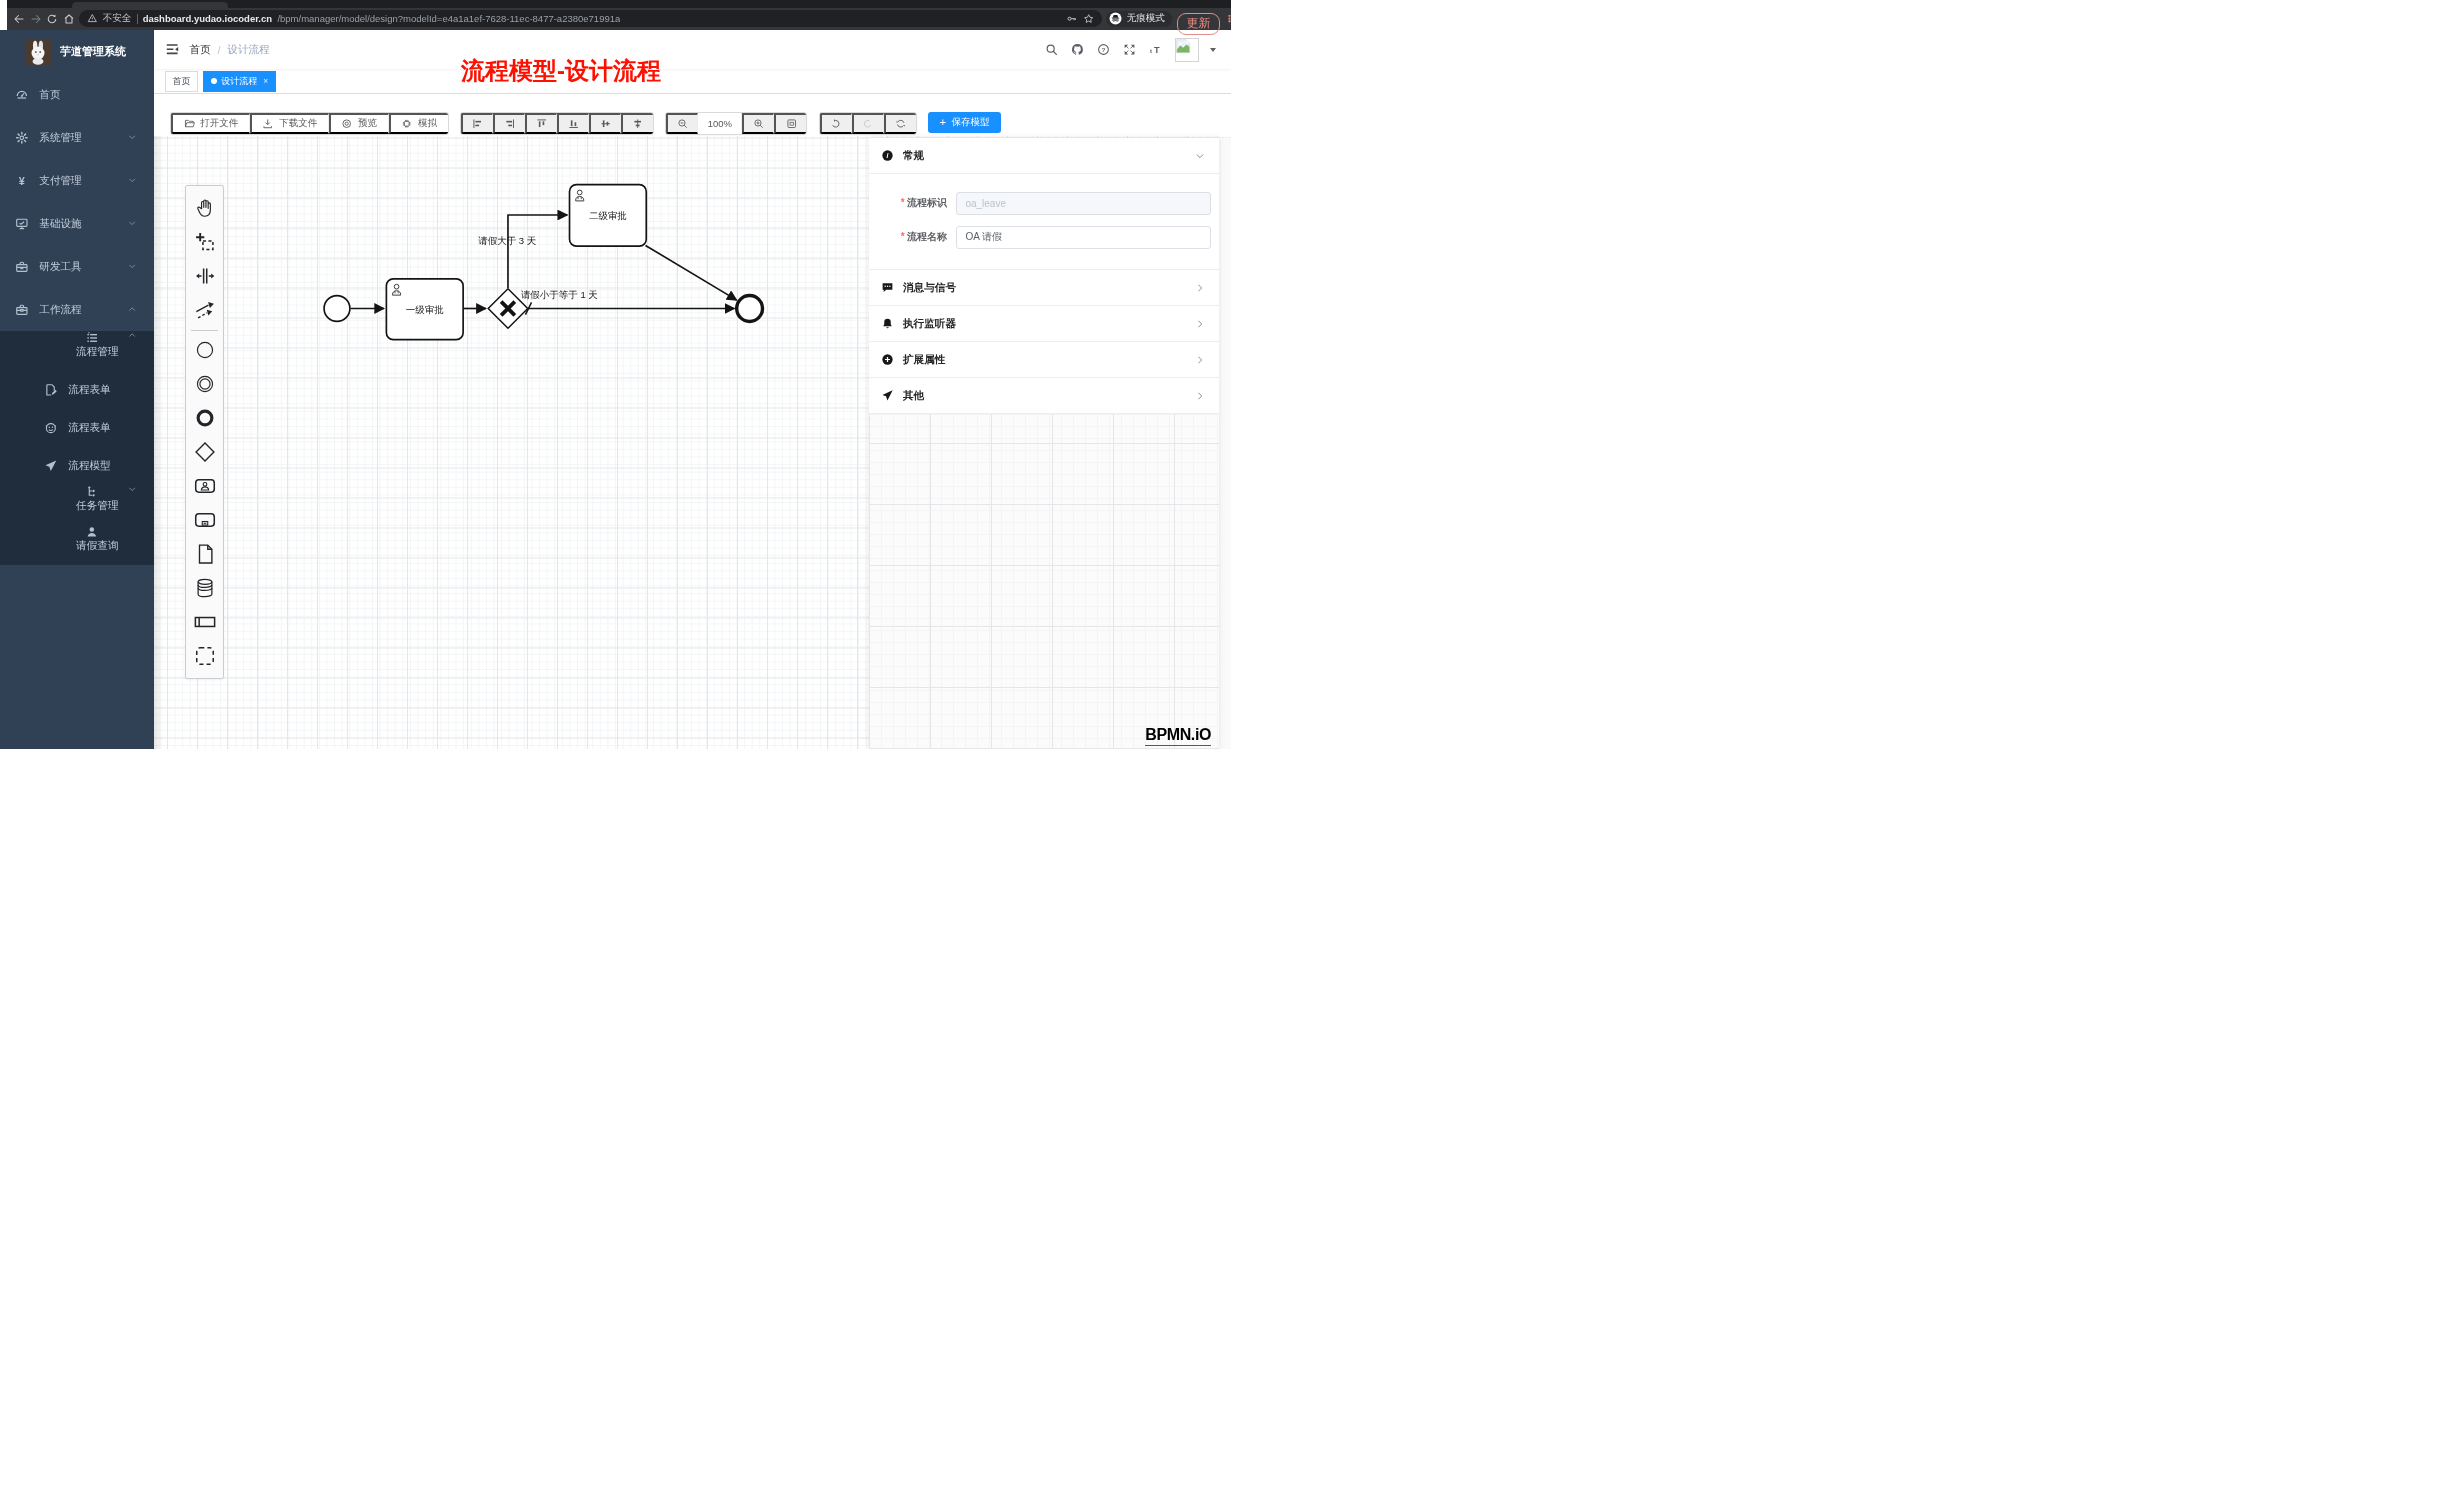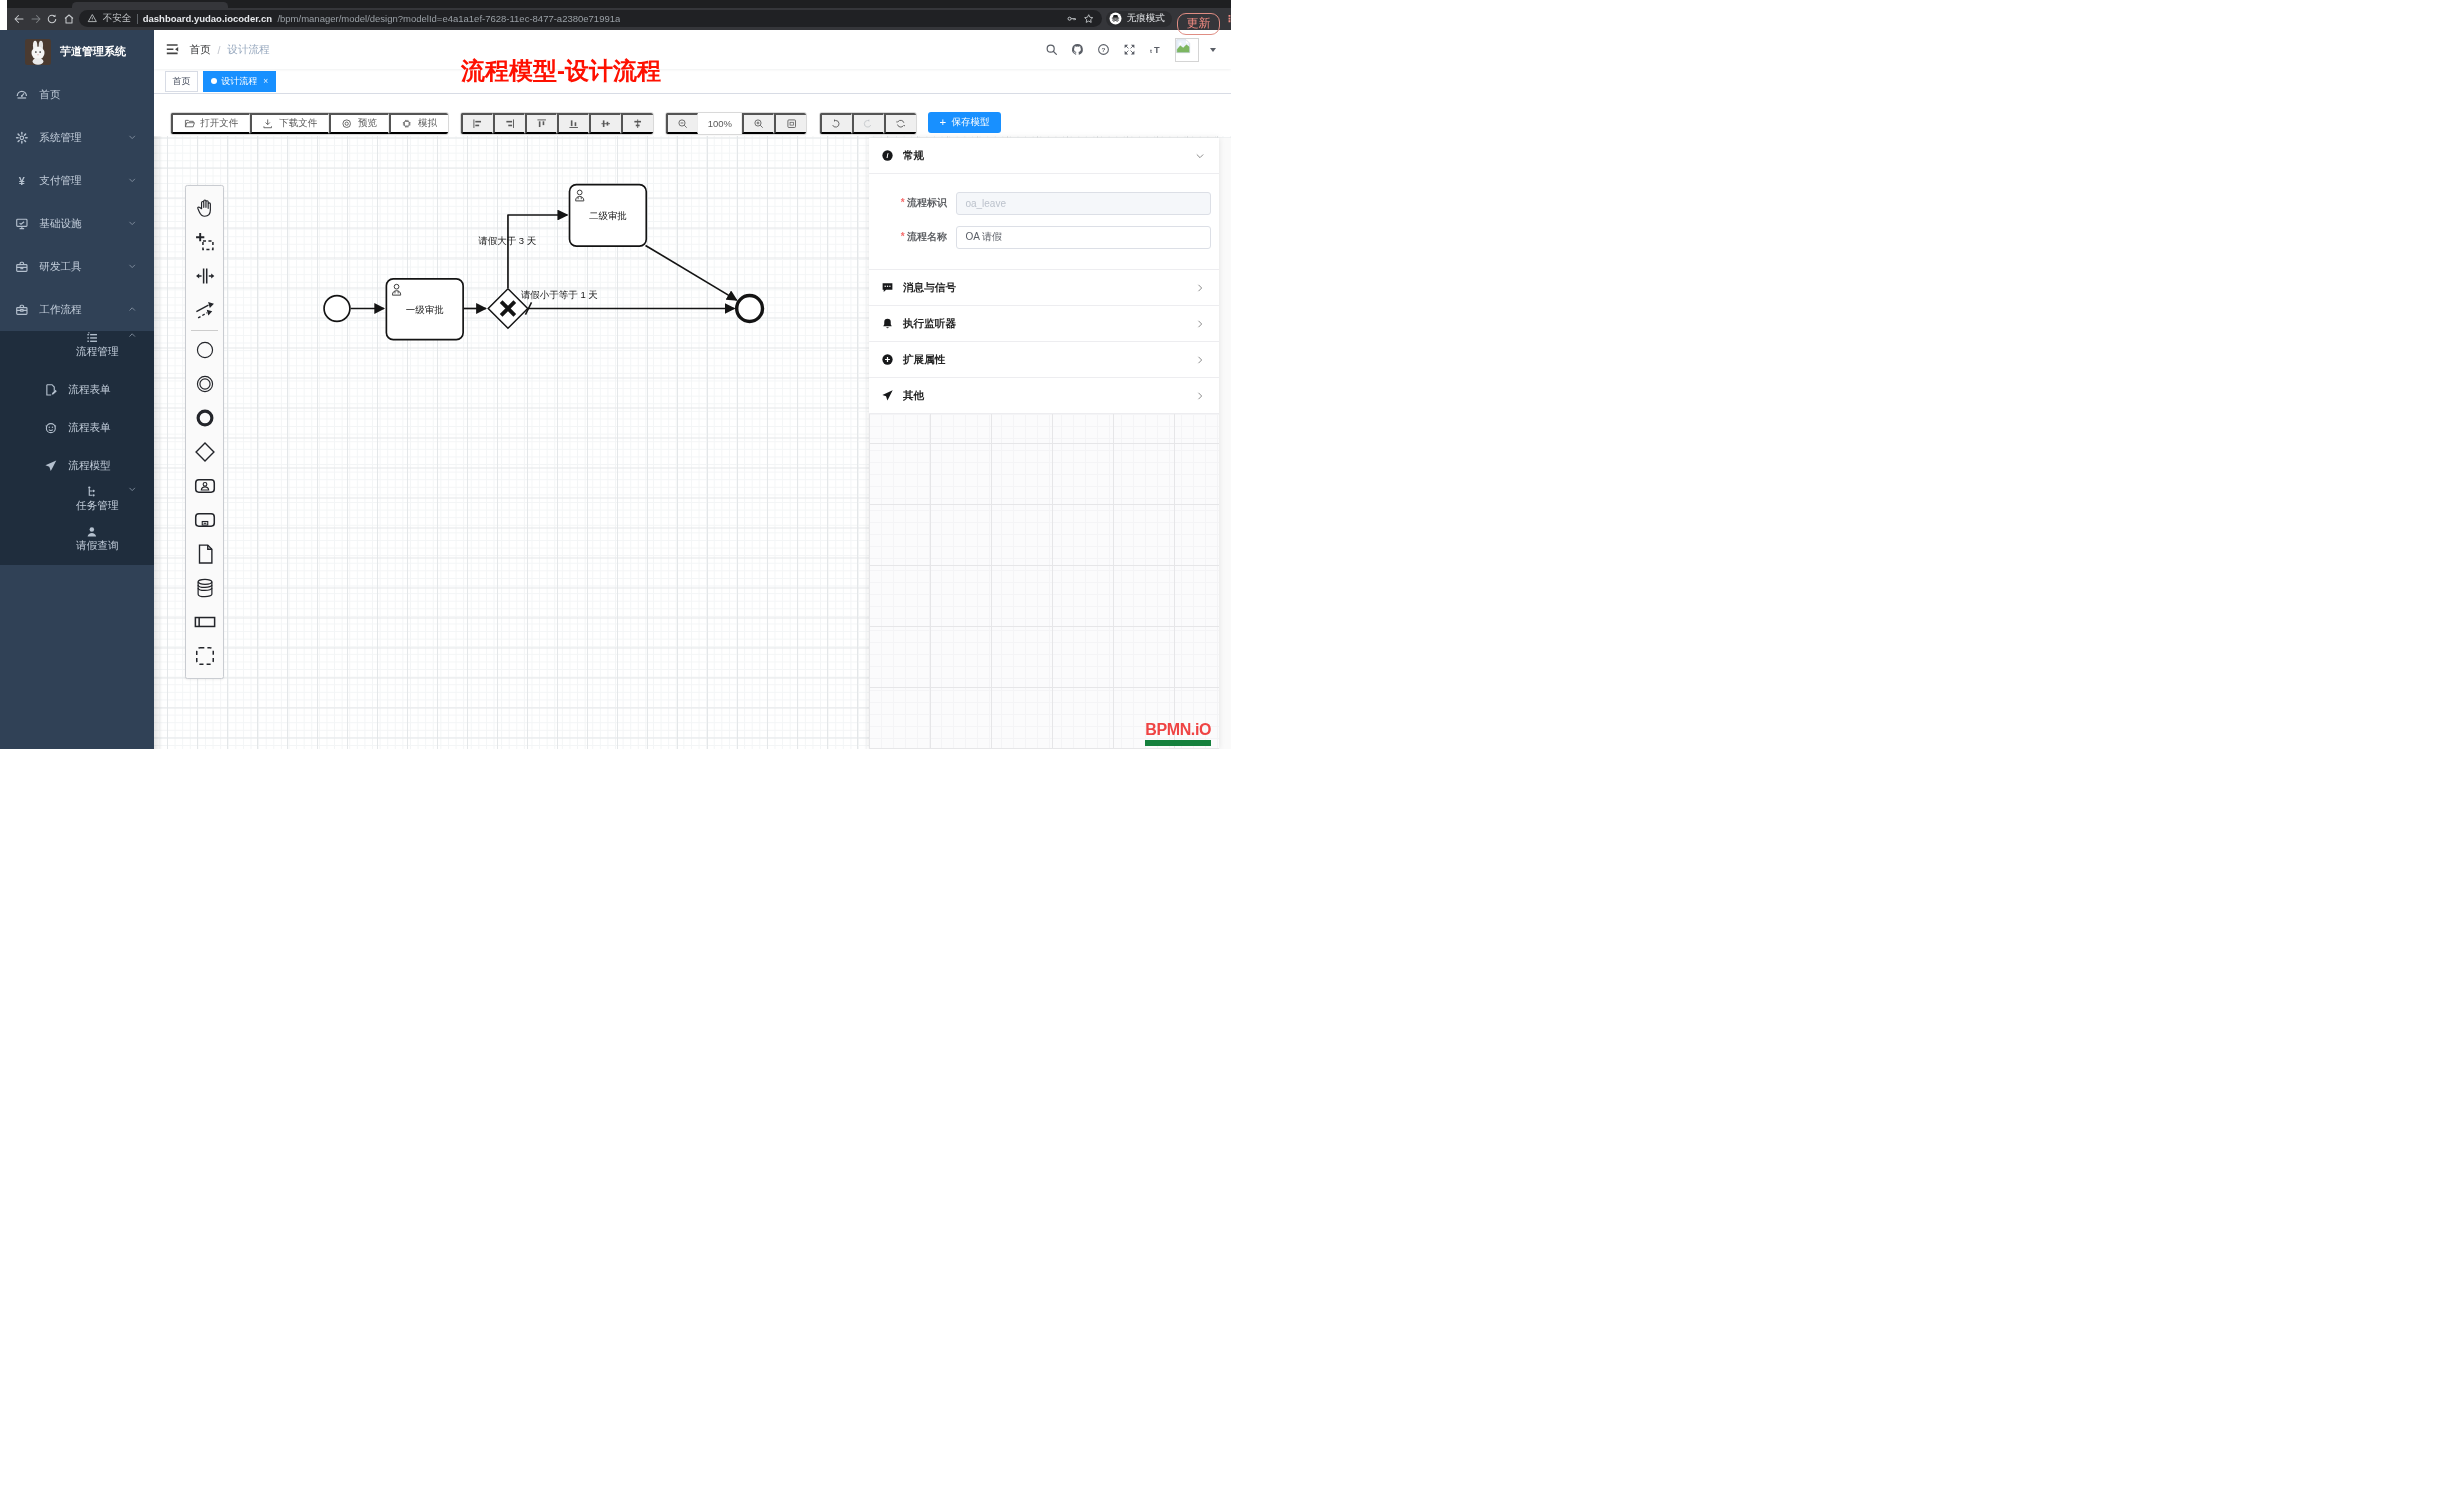--- a/index.html
+++ b/index.html
@@ -130,21 +130,21 @@
   .frow{display:flex;align-items:center;height:28px;margin:6px 0;justify-content:flex-end;}
   .flabel{width:78px;text-align:right;font-size:10px;color:#606266;font-weight:bold;flex:0 0 auto;}
   .fstar{color:#f56c6c;margin-right:2.3px;}
   .frow input{flex:1;margin:0 7.6px 0 9px;height:21px;border:0.8px solid #dcdfe6;border-radius:3px;
               font-size:10px;padding:0 8.4px;color:#5a5e66;outline:none;background:#fff;
               font-family:inherit;}
   .frow input.disabled{background:#f5f7fa;color:#bcc2cc;}
 
   #right-gutter{position:absolute;right:0;top:44px;bottom:0;width:12px;background:#fafafa;z-index:8;}
   #bpmn-logo{position:absolute;right:20px;bottom:3px;z-index:9;font-size:16px;font-weight:800;
-             color:#ef4444;letter-spacing:-0.4px;border-bottom:6px solid #15803d;padding-bottom:0.8px;
+             color:#000000;letter-spacing:-0.4px;border-bottom:1px solid #15803d;padding-bottom:0.8px;
              line-height:1.05;}
 
   
   #annotation{position:absolute;left:461px;top:55px;z-index:50;color:#fe1000;font-size:24px;
               font-weight:bold;white-space:nowrap;pointer-events:none;}
 </style>
 </head>
 <body>
 
 <div id="browser">

